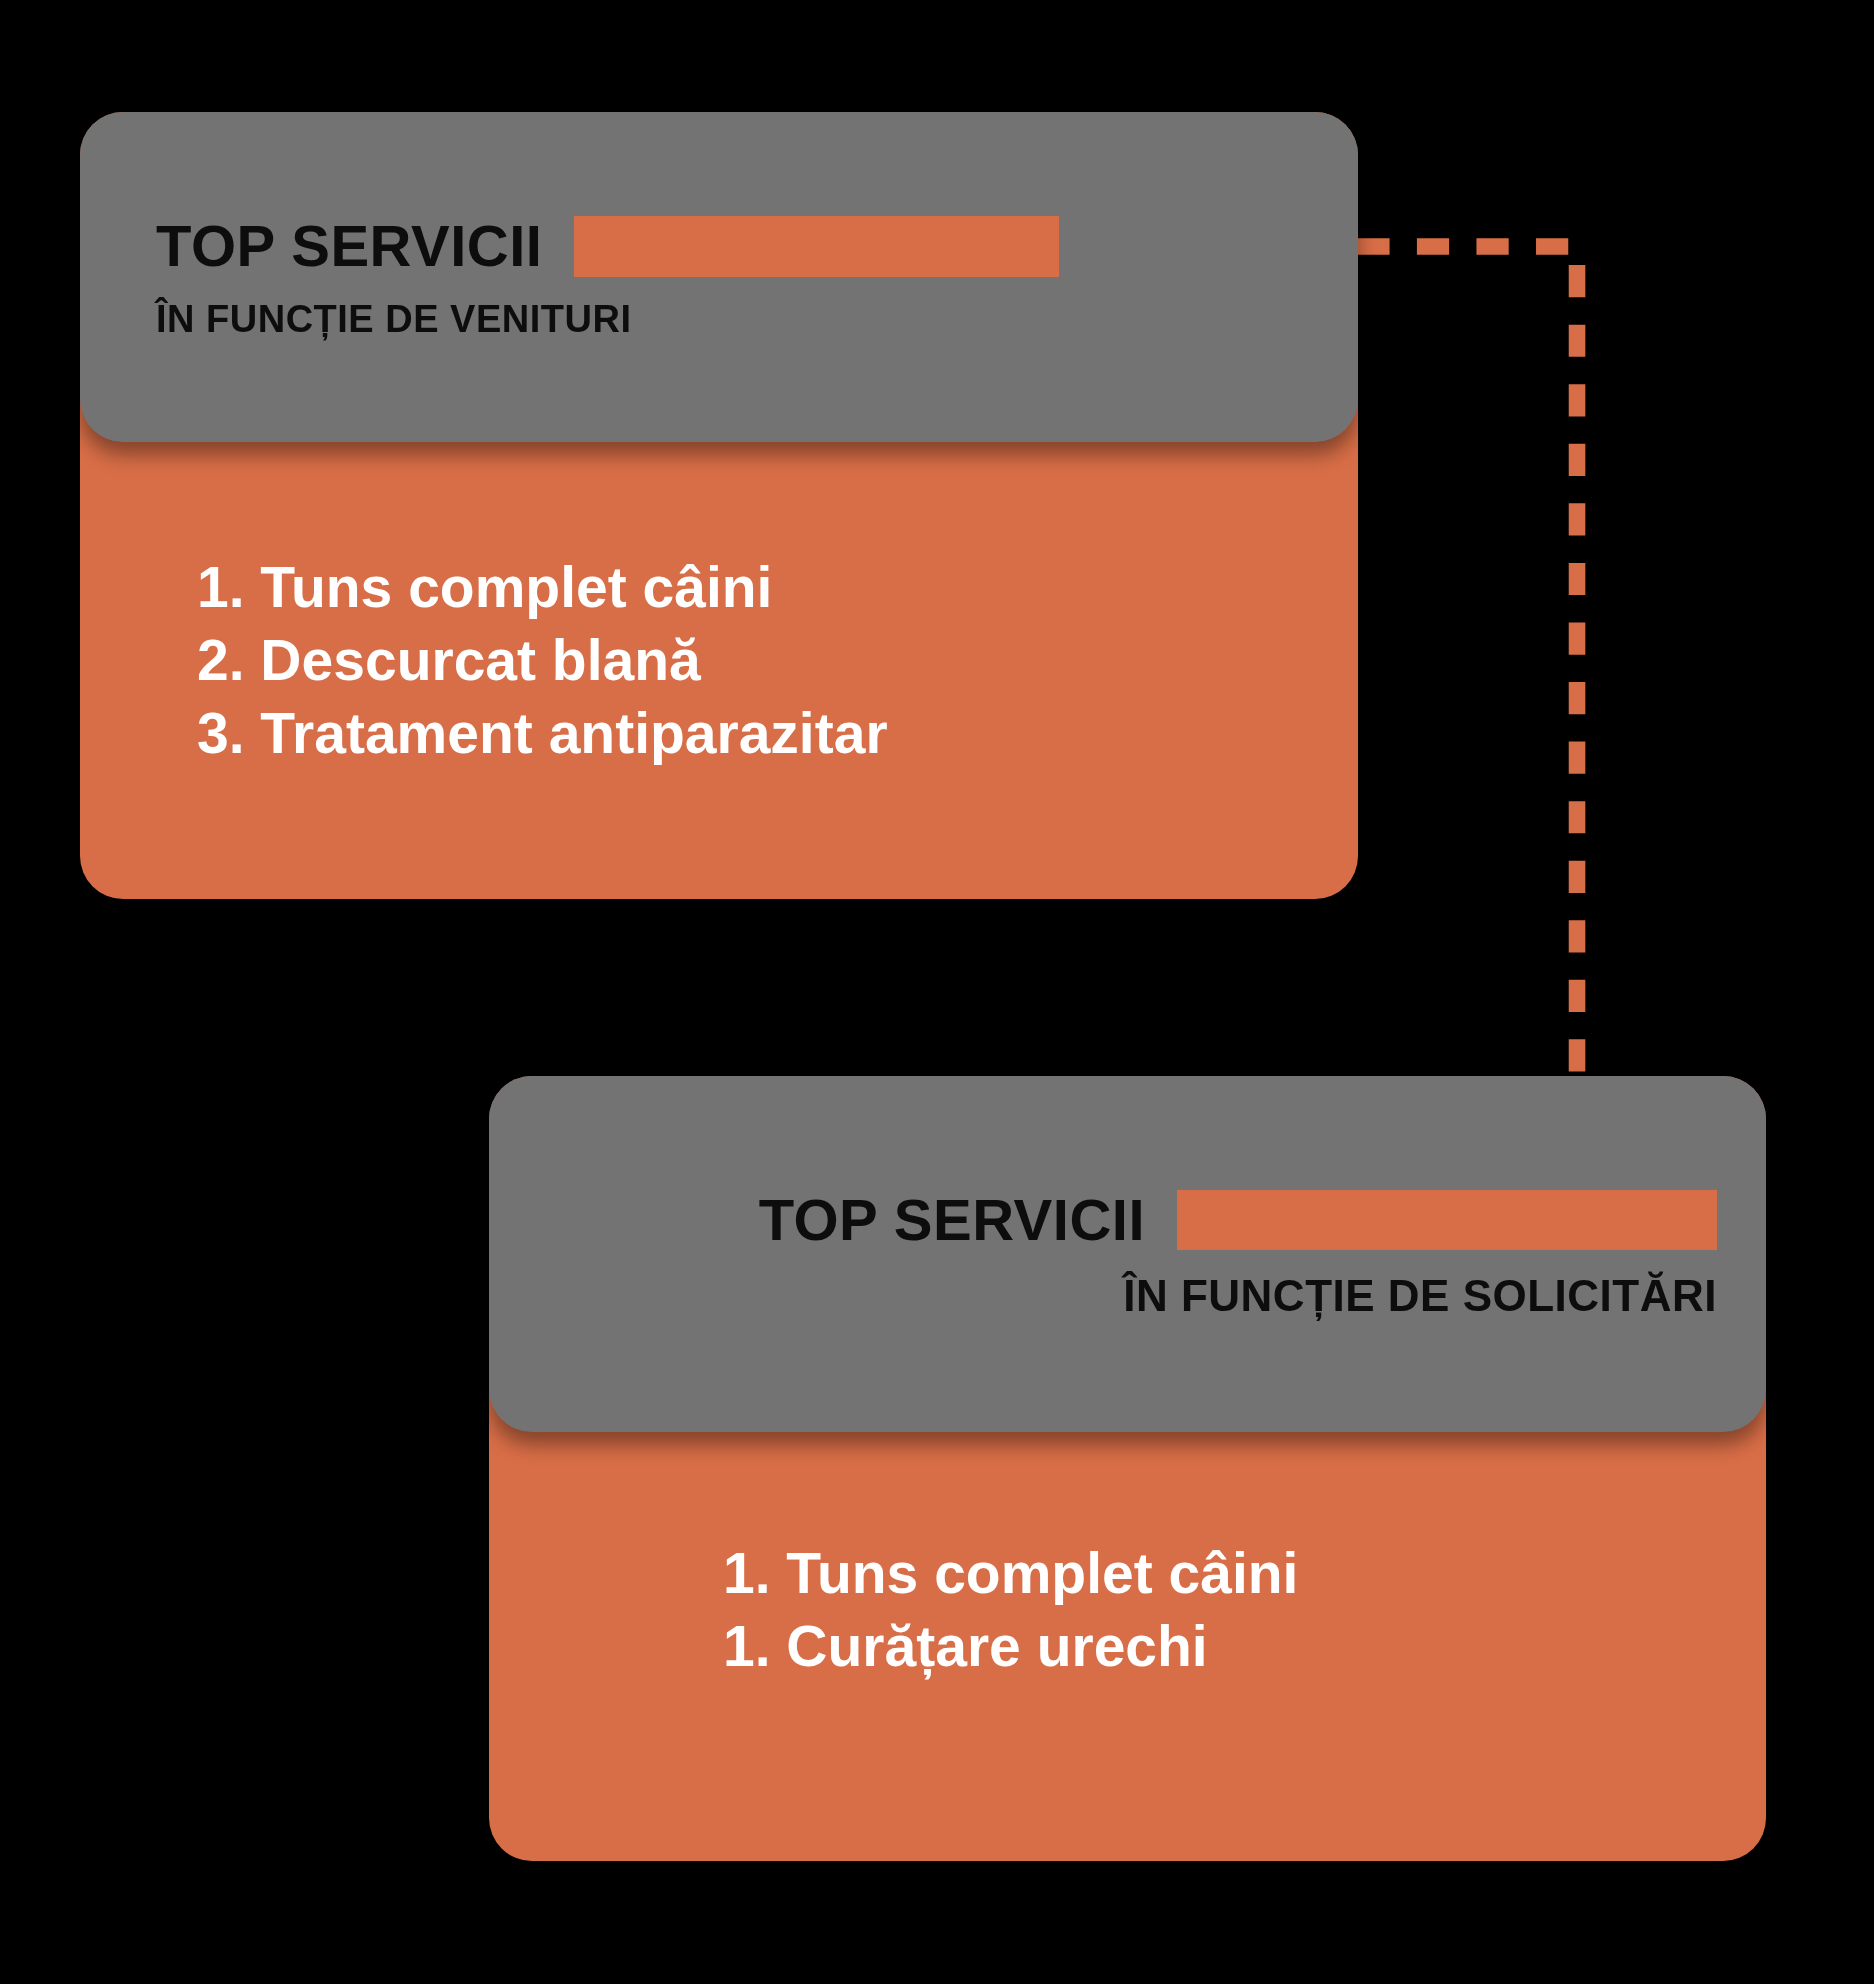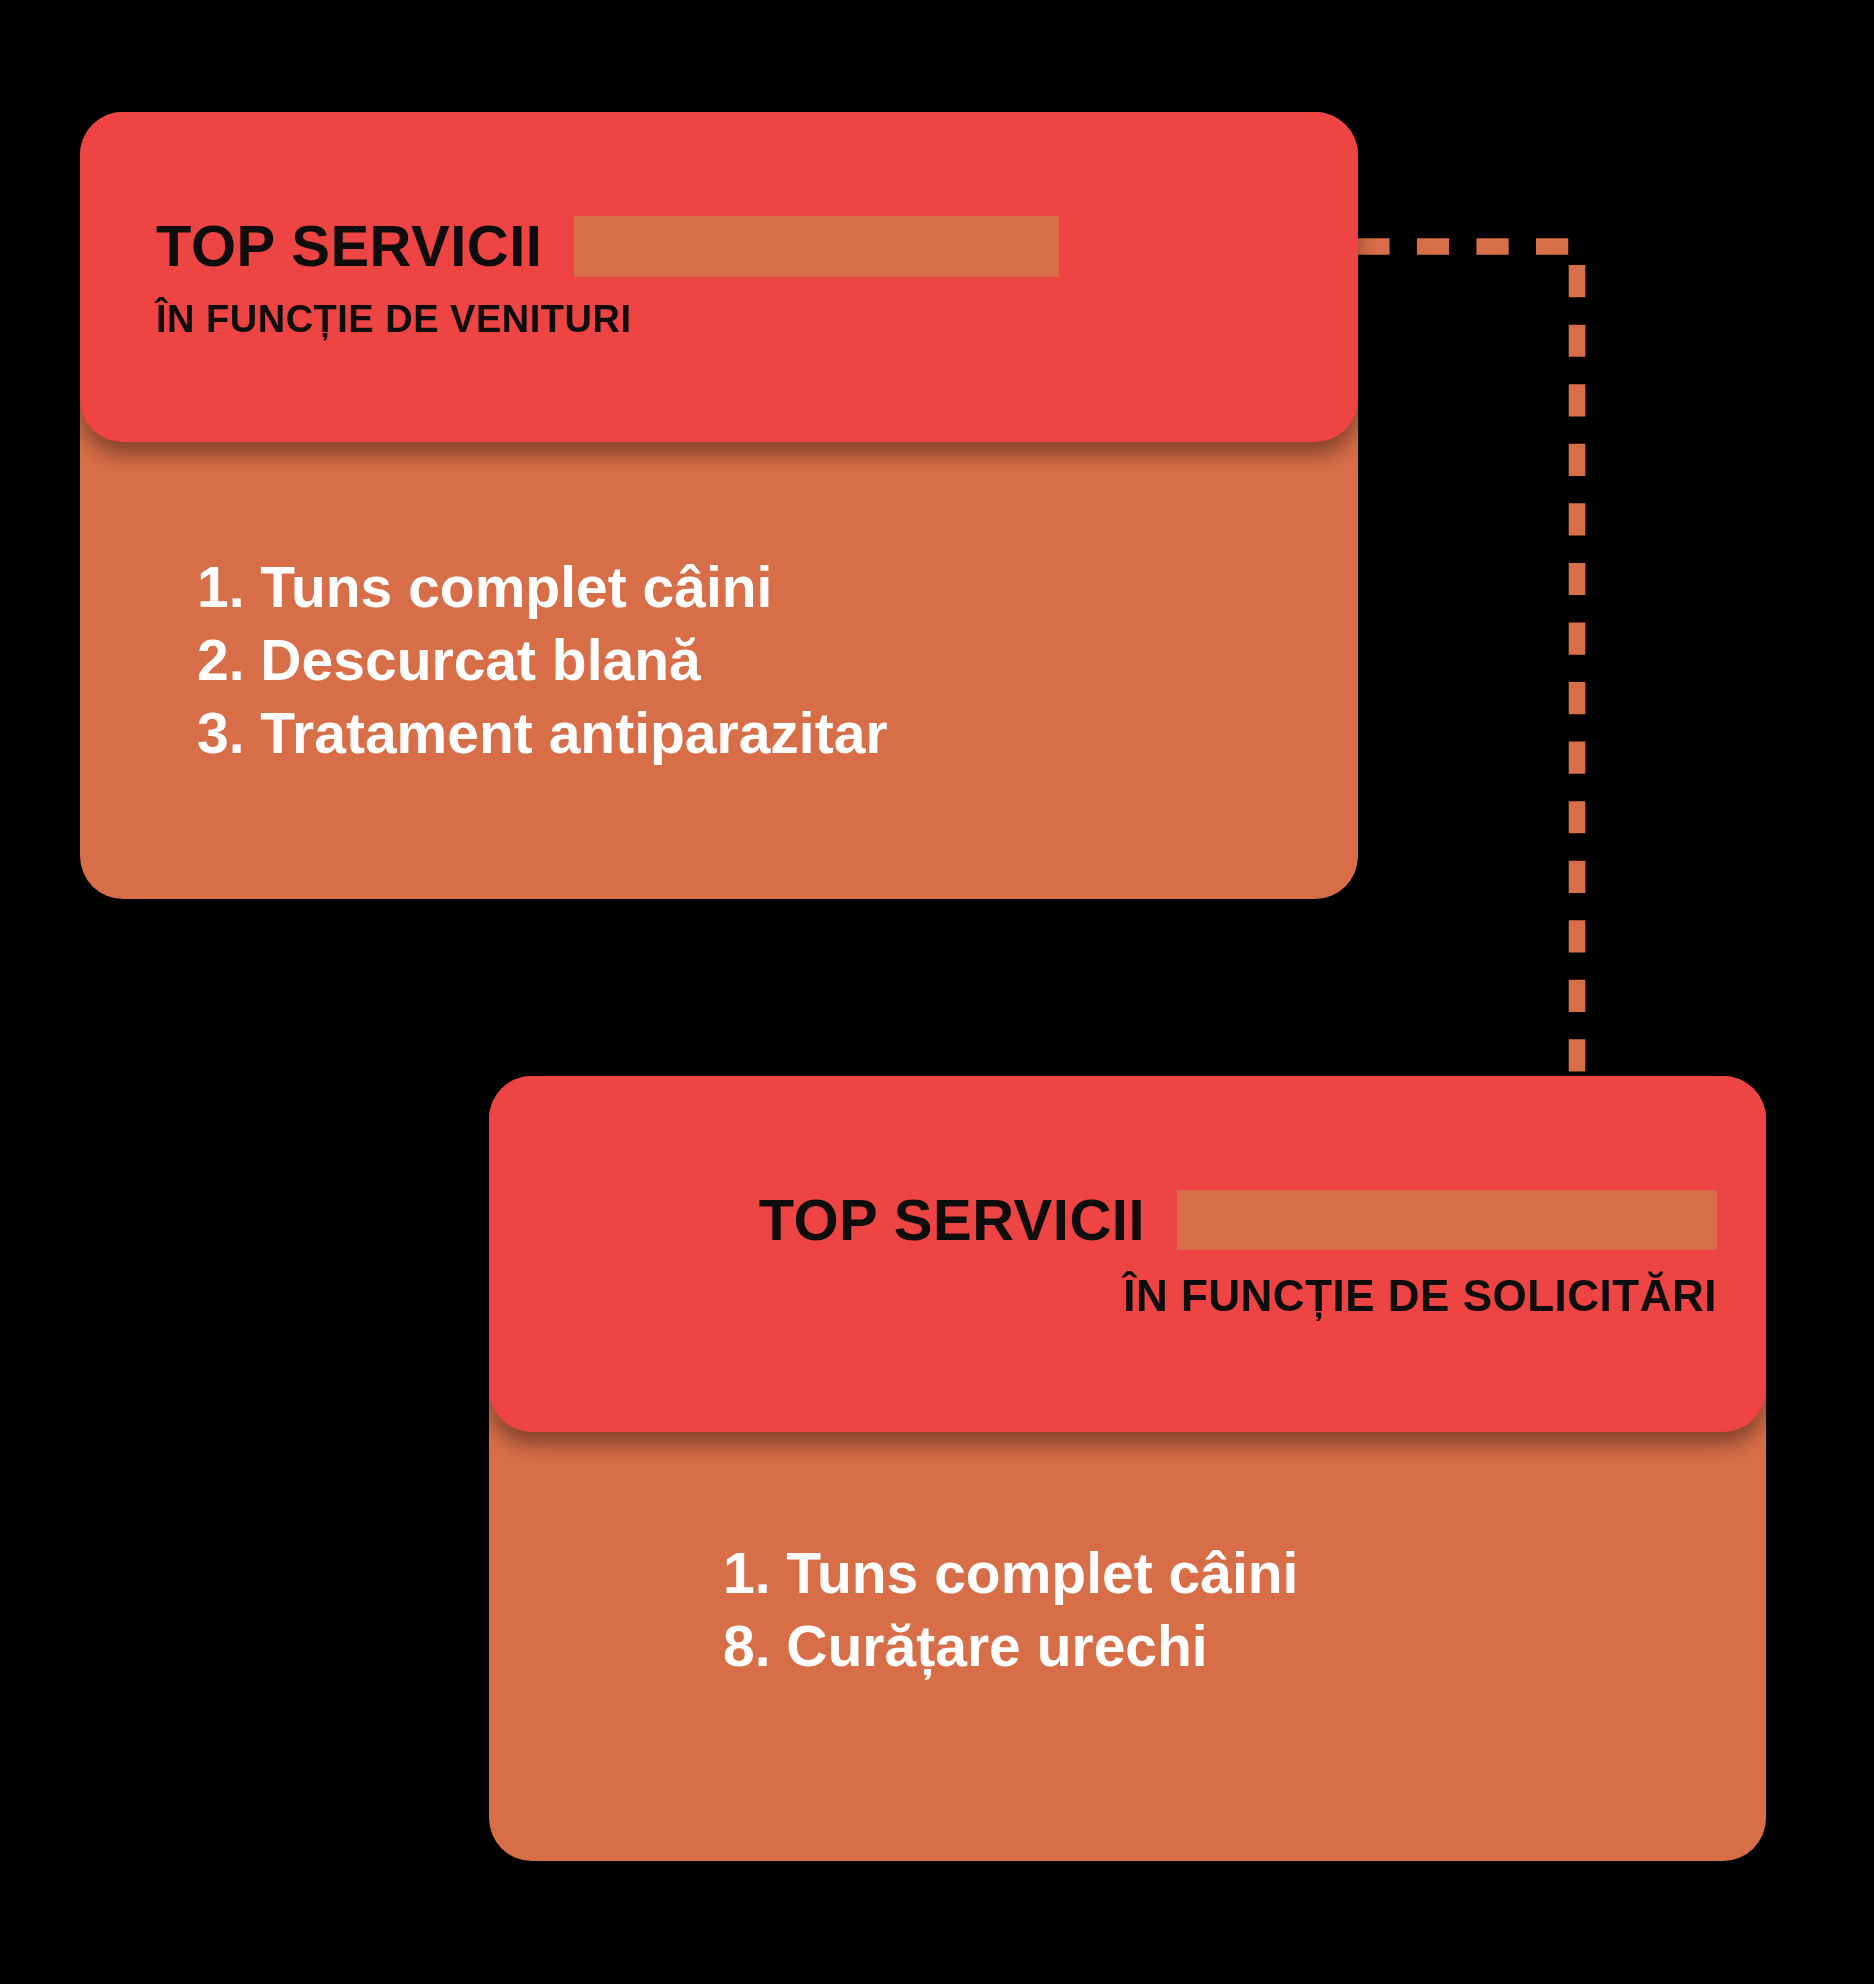--- a/index.html
+++ b/index.html
@@ -46,21 +46,21 @@
     background: #D86E47;
     border-radius: 43px;
     box-sizing: border-box;
   }
 
   .card-header {
     position: absolute;
     left: 0;
     top: 0;
     width: 100%;
-    background: #ef4444;
+    background: #737373;
     border-radius: 43px;
     box-sizing: border-box;
     box-shadow: 0 12.7px 19.5px rgba(0,0,0,0.38);
     z-index: 3;
     display: flex;
     flex-direction: column;
     justify-content: center;
   }
 
   .title-row {
@@ -192,18 +192,18 @@
     <header class="card-header">
       <div class="title-row">
         <span class="title-text">TOP SERVICII</span>
         <span class="accent-bar"></span>
       </div>
       <div class="subtitle-text">ÎN FUNCȚIE DE SOLICITĂRI</div>
     </header>
 
     <ol class="card-list">
       <li>1. Tuns complet câini</li>
-      <li>8. Curățare urechi</li>
+      <li>1. Curățare urechi</li>
     </ol>
   </section>
 
 </div>
 
 
 </body></html>

